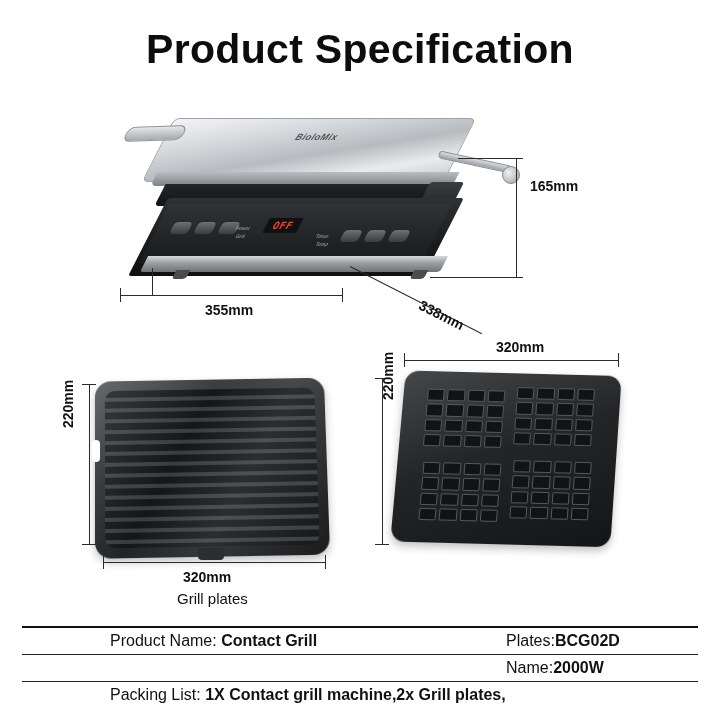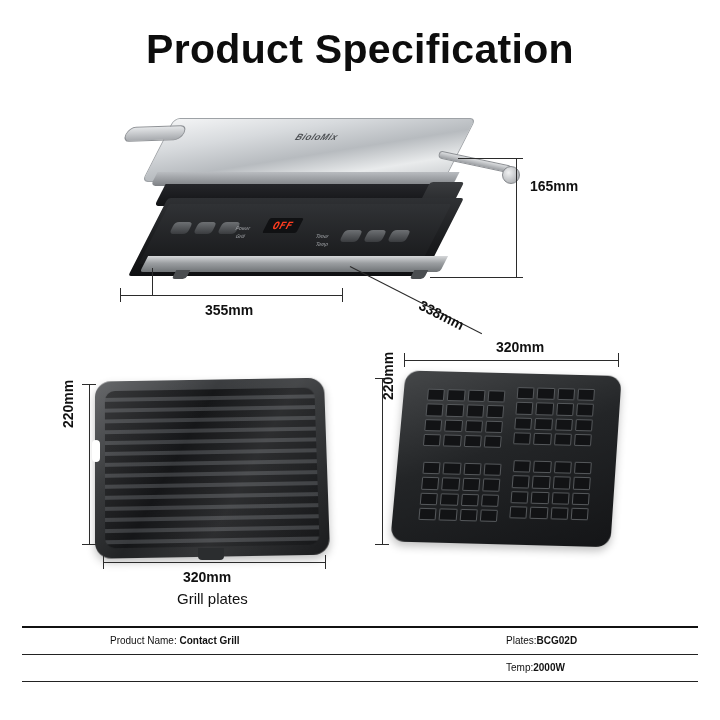--- a/index.html
+++ b/index.html
@@ -311,21 +311,21 @@
   .spec-rule {
     width: 100%;
     height: 2px;
     background: #111;
   }
   .spec-rule.thin { height: 1px; background: #222; }
   .spec-row {
     position: relative;
     height: 26px;
     line-height: 26px;
-    font-size: 10px;
+    font-size: 16px;
   }
   .spec-left {
     position: absolute;
     left: 88px;
     white-space: nowrap;
   }
   .spec-right {
     position: absolute;
     left: 484px;
     white-space: nowrap;
@@ -509,19 +509,25 @@
         <span class="lbl">Product Name:</span>
         <span class="val">Contact Grill</span>
       </div>
       <div class="spec-right">
         <span class="lbl">Plates:</span><span class="val">BCG02D</span>
       </div>
     </div>
     <div class="spec-rule thin"></div>
     <div class="spec-row">
       <div class="spec-right">
-        <span class="lbl">Temp:</span><span class="val">2000W</span>
+        <span class="lbl">Name:</span><span class="val">2000W</span>
       </div>
     </div>
     <div class="spec-rule thin"></div>
+    <div class="spec-row">
+      <div class="spec-left">
+        <span class="lbl">Packing List:</span>
+        <span class="val">1X Contact grill machine,2x Grill plates,</span>
+      </div>
+    </div>
   </div>
 
 </div>
 
 </body></html>

